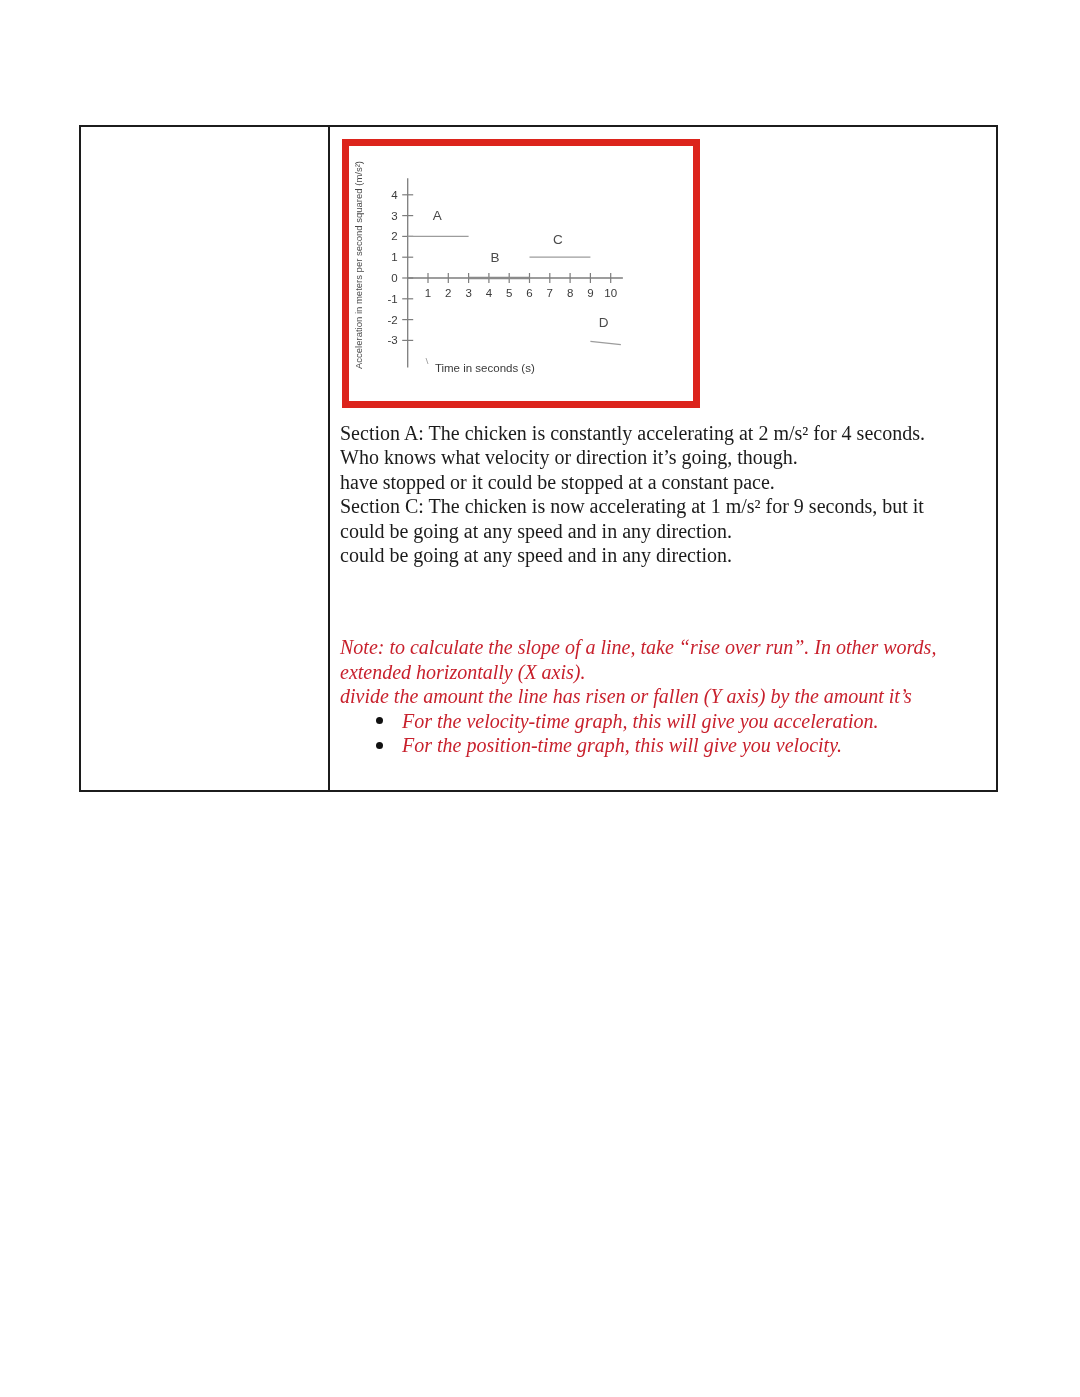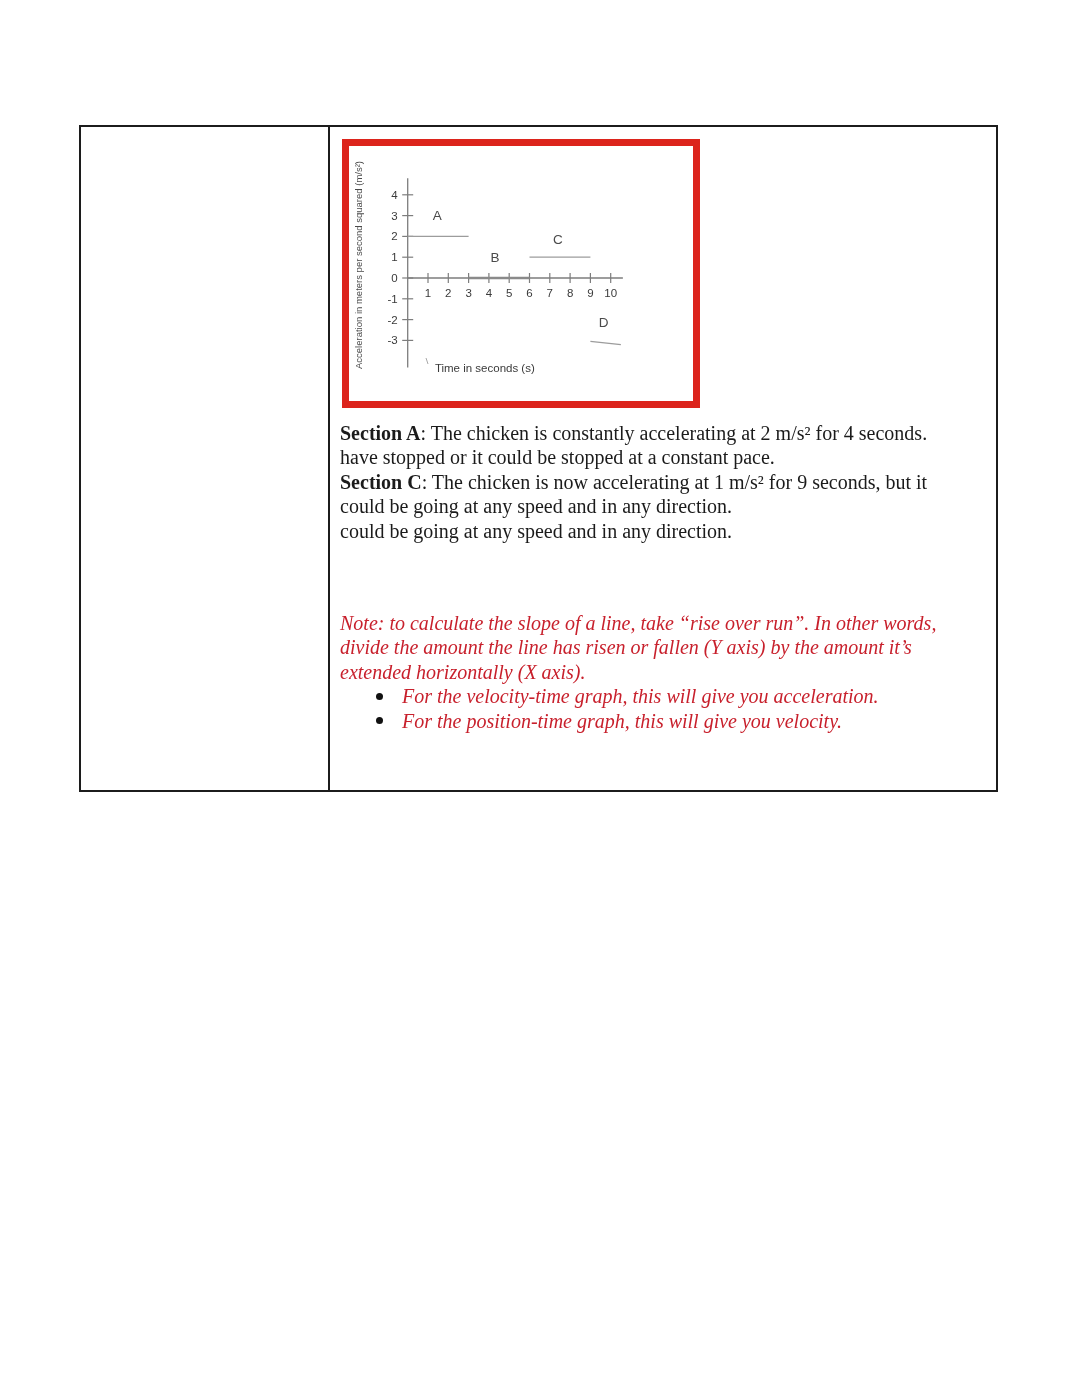--- a/index.html
+++ b/index.html
@@ -18,21 +18,21 @@
     box-sizing:content-box;
   }
   .cell-right{flex:1 1 auto;padding:12px 6px 0 10px;box-sizing:border-box;}
   .figure{
     width:358px;height:269px;box-sizing:border-box;margin-left:2px;
     border:7px solid var(--figure-border,#dc241c);position:relative;background:#fff;
   }
   .figure svg{position:absolute;left:0;top:0;width:344px;height:255px;}
   .sections{margin-top:13px;font-size:20px;line-height:24.4px;}
   .tline{margin:0;white-space:nowrap;}
-  .tline b{font-weight:bold;}
+  .tline b{font-weight:normal;}
   .note{
     margin-top:68px;font-size:20px;line-height:24.4px;
     color:var(--note-red,#c8202c);font-style:italic;
   }
   .note .tline{margin:0;}
   .bullet-row{display:flex;align-items:center;}
   .bullet-dot{
     flex:0 0 auto;width:7px;height:7px;border-radius:50%;background:#111;
     margin-left:36px;margin-right:19px;
   }
@@ -99,30 +99,31 @@
             <text x="208.92000000000002" y="98.02" text-anchor="middle" class="seglabel">C</text>
             <text x="254.59500000000003" y="181.22" text-anchor="middle" class="seglabel">D</text>
             <text x="135.84" y="226" text-anchor="middle" class="axislabel">Time in seconds (s)</text>
             <text x="13" y="119" text-anchor="middle" class="ylabel" transform="rotate(-90 13 119)">Acceleration in meters per second squared (m/s²)</text>
             <line x1="77" y1="212" x2="79" y2="218" stroke="#a8a8a8" stroke-width="1"></line>
           </svg>
       </div>
 
       <div class="sections">
         <p class="tline"><b>Section A</b><span>: The chicken is constantly accelerating at 2 m/s² for 4 seconds.</span></p>
+        <p class="tline">Who knows what velocity or direction it’s going, though.</p>
         <p class="tline">have stopped or it could be stopped at a constant pace.</p>
         <p class="tline"><b>Section C</b><span>: The chicken is now accelerating at 1 m/s² for 9 seconds, but it</span></p>
         <p class="tline">could be going at any speed and in any direction.</p>
         <p class="tline">could be going at any speed and in any direction.</p>
       </div>
 
       <div class="note">
         <p class="tline">Note: to calculate the slope of a line, take “rise over run”. In other words,</p>
+        <p class="tline">extended horizontally (X axis).</p>
         <p class="tline">divide the amount the line has risen or fallen (Y axis) by the amount it’s</p>
-        <p class="tline">extended horizontally (X axis).</p>
         <div class="bullet-row">
           <span class="bullet-dot"></span>
           <span class="tline">For the velocity-time graph, this will give you acceleration.</span>
         </div>
         <div class="bullet-row">
           <span class="bullet-dot"></span>
           <span class="tline">For the position-time graph, this will give you velocity.</span>
         </div>
       </div>
 

